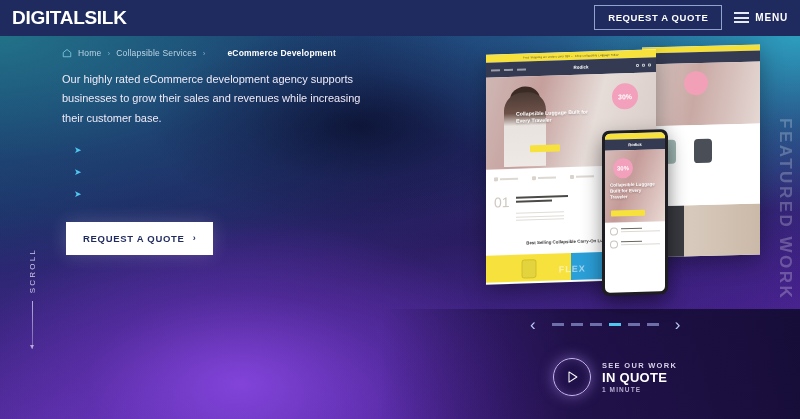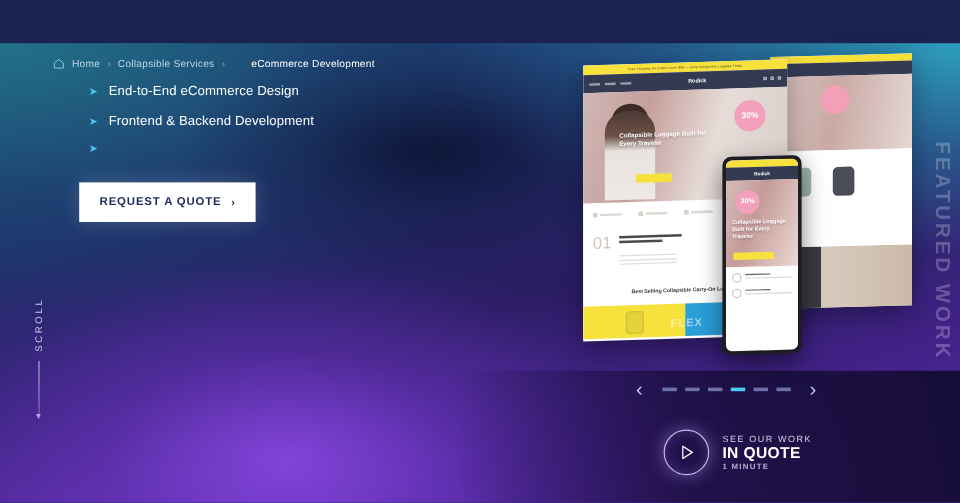--- a/index.html
+++ b/index.html
@@ -114,21 +114,21 @@
     position: absolute;
     right: 0; bottom: 0;
     width: 420px; height: 110px;
     background: linear-gradient(to right, rgba(30,16,70,0) 0%, rgba(26,14,62,0.85) 45%, rgba(20,12,52,0.95) 100%);
     pointer-events: none;
   }
 
   
   .breadcrumb {
     position: absolute;
-    left: 44px; top: 48px;
+    left: 62px; top: 48px;
     display: flex;
     align-items: flex-end;
     gap: 6px;
     z-index: 30;
     font-size: 8.5px;
   }
   .bc-home-icon { display: inline-flex; align-items: center; }
   .bc-link {
     color: #bcd4e4;
     font-size: 8.5px;
@@ -136,21 +136,21 @@
     cursor: pointer;
     white-space: nowrap;
   }
   .bc-sep {
     color: #7fa8c4;
     font-size: 8px;
     line-height: 1;
   }
   .bc-current {
     color: #ffffff;
-    font-weight: 400;
+    font-weight: 700;
     font-size: 8.5px;
     letter-spacing: 0.2px;
     white-space: nowrap;
     padding-left: 16px;
   }
 
   
   .content {
     position: absolute;
     left: 62px;
@@ -486,34 +486,50 @@
   .play-circle {
     width: 38px; height: 38px;
     border-radius: 50%;
     border: 1.5px solid #c6b6ee;
     display: flex; align-items: center; justify-content: center;
     box-shadow: 0 0 14px rgba(170,140,240,0.55), inset 0 0 10px rgba(170,140,240,0.25);
     flex: none;
   }
   .video-text { display:flex; flex-direction: column; gap: 1px; }
   .vt-small {
-    color: #d8d2ea; font-size: 7.5px; font-weight: 400; letter-spacing: 1.3px;
+    color: #d8d2ea; font-size: 7.5px; font-weight: 700; letter-spacing: 1.3px;
   }
   .vt-big {
     color: #ffffff; font-size: 13px; font-weight: 800; letter-spacing: 0.3px; line-height: 1.1;
   }
   .vt-time {
     color: #b6aed0; font-size: 6.5px; font-weight: 600; letter-spacing: 1.1px;
   }
 </style>
 </head>
 <body>
 
 <div class="page">
 
+  <div class="header">
+    <div class="header-inner">
+      <div class="logo">DIGITALSILK</div>
+      <div class="header-right">
+        <button class="quote-btn-top">REQUEST A QUOTE</button>
+        <div class="menu-wrap">
+          <span class="hamburger">
+              <i></i>
+              <i></i>
+              <i></i>
+            </span>
+          <span class="menu-label">MENU</span>
+        </div>
+      </div>
+    </div>
+  </div>
 
   <div class="hero">
     <div class="hero-dark-center"></div>
     <div class="hero-purple-glow"></div>
     <div class="hero-bottom-dark"></div>
   </div>
 
   <div class="mockups">
     <div class="mk-glow"></div>
 
@@ -646,28 +662,27 @@
     <span class="bc-sep">›</span>
     <span class="bc-current">eCommerce Development</span>
   </div>
 
   <div class="scroll-ind">
     <div class="scroll-text">SCROLL</div>
     <div class="scroll-line"></div>
   </div>
 
   <div class="content">
+    <p class="lead">Our highly rated eCommerce development agency supports businesses to grow their sales and revenues while increasing their customer base.</p>
     <ul class="bullets">
       <li>
         <span class="bul-arrow">➤</span>
-        <span class="bul-text">End-to-End eCommerce Design</span>
       </li>
       <li>
         <span class="bul-arrow">➤</span>
-        <span class="bul-text">Frontend &amp; Backend Development</span>
       </li>
       <li>
         <span class="bul-arrow">➤</span>
       </li>
     </ul>
     <button class="cta-btn">
       <span>REQUEST A QUOTE</span>
       <span class="cta-arrow">›</span>
     </button>
   </div>

